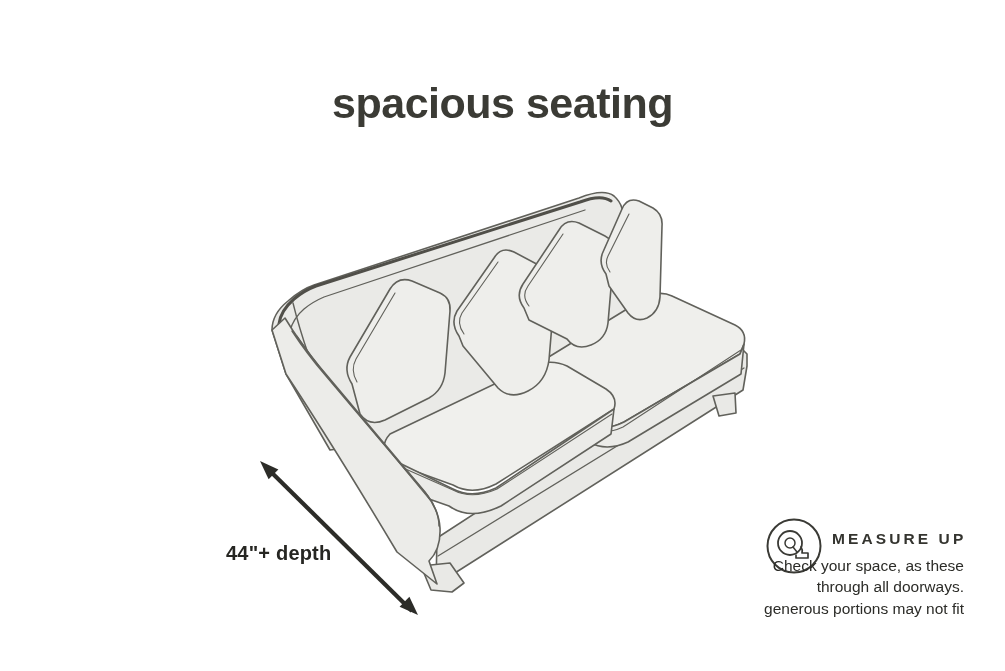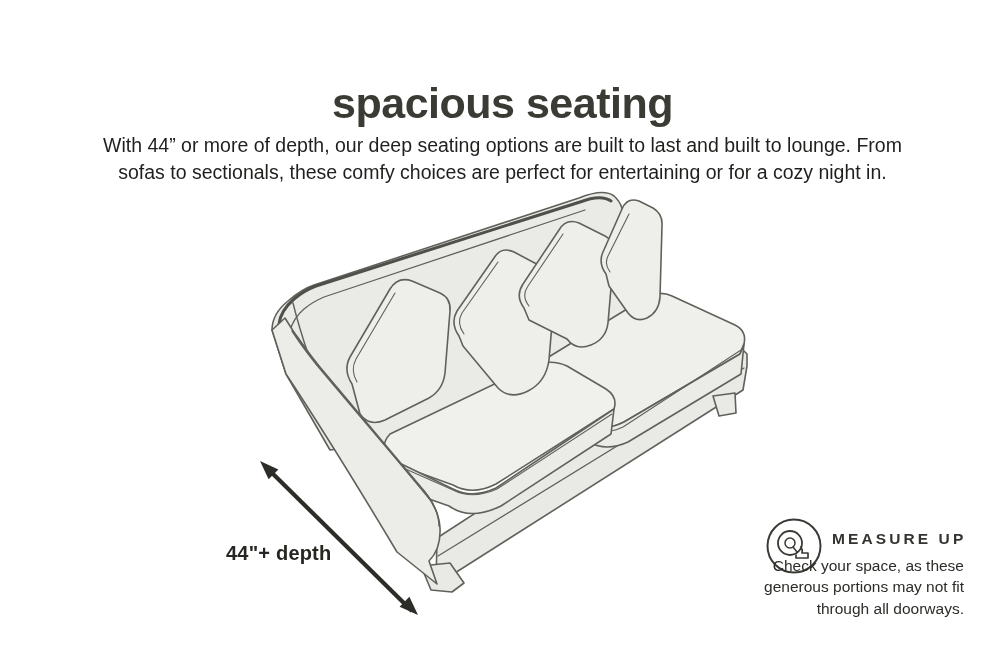--- a/index.html
+++ b/index.html
@@ -58,21 +58,20 @@
     color:#2c2c28;
   }
 </style>
 </head>
 <body>
 
 <div class="page">
 
   <h1 class="title">spacious seating</h1>
 
-  <p class="description">With 44” or more of depth, our deep seating options are built to last and built to lounge. From sofas to sectionals, these comfy choices are perfect for entertaining or for a cozy night in.</p>
 
   <svg class="art" viewBox="0 0 1005 671" aria-hidden="true">
     <g stroke="#61615b" stroke-width="1.6" fill="#ececea" stroke-linejoin="round" stroke-linecap="round">
 
       <path d="M272,330 C272,319 278,309 288,301 C296,294 305,288 314,285
                L579,198 C594,192 606,190 614,196 C622,203 625,213 621,223
                L632,252 L652,310 L560,390 L420,438 L330,450 L286,374 Z" fill="#eaeae7"></path>
       <path d="M279,324 C280,315 286,306 294,299 C301,293 308,289 316,286 L580,202 C593,197 604,196 611,201" fill="none" stroke="#504f49" stroke-width="3"></path>
       <path d="M290,331 C292,323 297,315 304,309 C310,304 317,300 324,297 L585,210" fill="none" stroke-width="1.3"></path>
       <path d="M293,303 Q305,352 330,410" fill="none" stroke-width="1.4"></path>
@@ -129,18 +128,18 @@
         <circle cx="30" cy="30" r="26.5" stroke-width="2"></circle>
         <circle cx="26" cy="27" r="12" stroke-width="1.8"></circle>
         <circle cx="26" cy="27" r="5" stroke-width="1.5"></circle>
         <path d="M29,31 L33,36" stroke-width="1.5"></path>
         <path d="M37,31 Q39,34 38,37 L44,37 L44,42 L32,42 L32,39" stroke-width="1.7"></path>
       </g>
     </svg>
     <div class="mu-heading">MEASURE UP</div>
     <div class="mu-note">
       <div>Check your space, as these</div>
+      <div>through all doorways.</div>
       <div>generous portions may not fit</div>
-      <div>through all doorways.</div>
     </div>
   </div>
 
 </div>
 
 </body></html>

